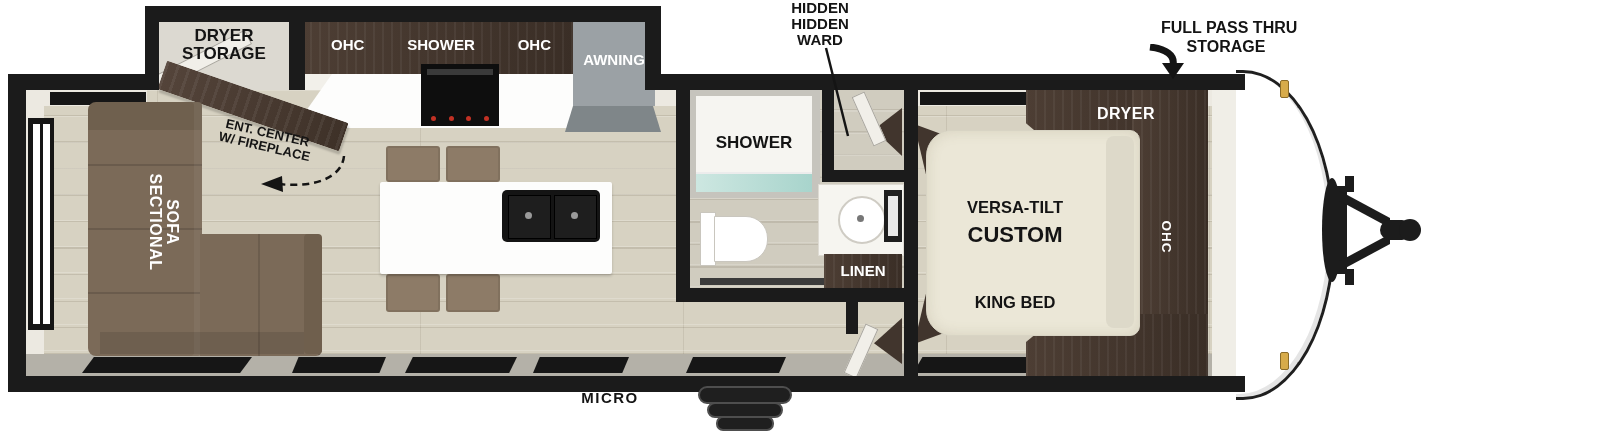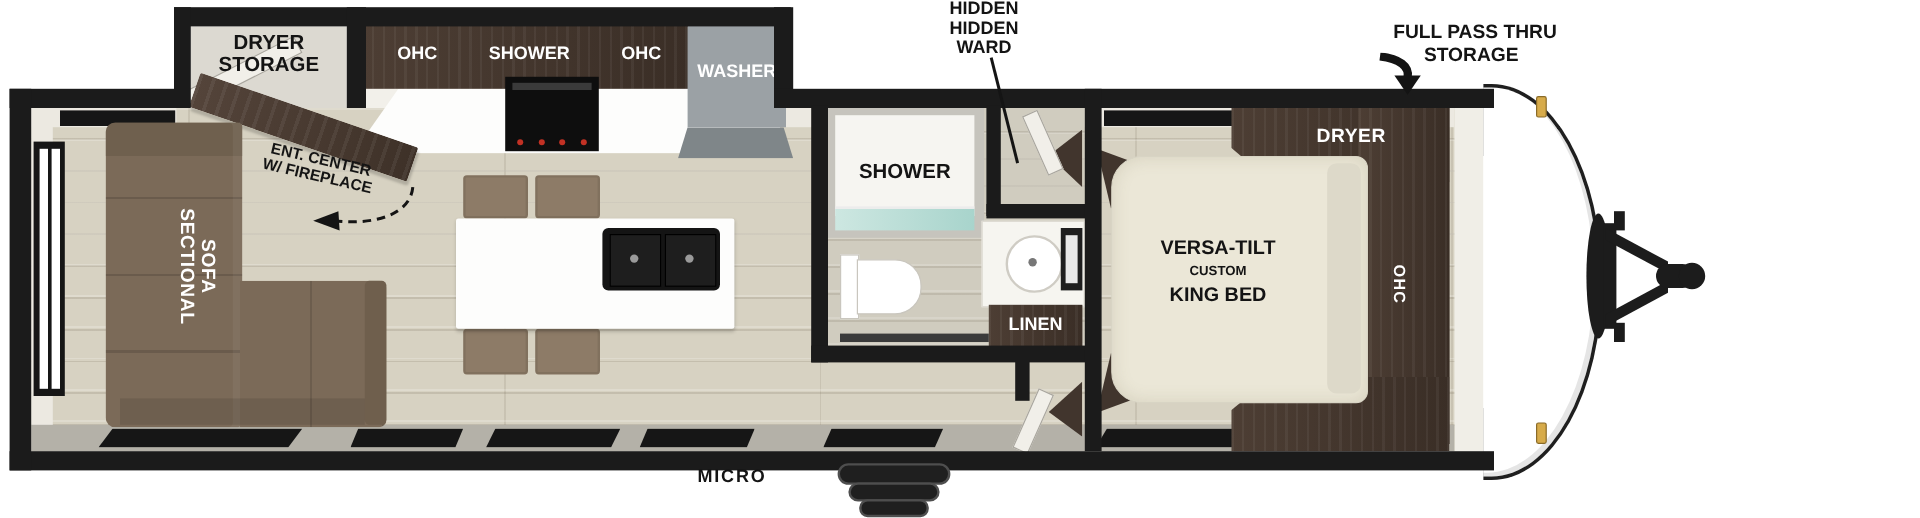--- a/index.html
+++ b/index.html
@@ -88,21 +88,21 @@
     <div class="abs" style="left:4px;top:50px;width:70px;height:8px;display:flex;justify-content:space-around;align-items:center;">
       <span style="width:5px;height:5px;border-radius:50%;background:#c23124;"></span>
       <span style="width:5px;height:5px;border-radius:50%;background:#c23124;"></span>
       <span style="width:5px;height:5px;border-radius:50%;background:#c23124;"></span>
       <span style="width:5px;height:5px;border-radius:50%;background:#c23124;"></span>
     </div>
   </div>
 
   <div class="abs" style="left:573px;top:20px;width:82px;height:86px;background:#9ba1a5;border-radius:3px 3px 0 0;"></div>
   <div class="abs" style="left:565px;top:106px;width:96px;height:26px;background:#7f8689;clip-path:polygon(8px 0,calc(100% - 8px) 0,100% 100%,0 100%);"></div>
-  <div class="abs wlbl" style="left:573px;top:52px;width:82px;font-size:15px;">WASHER</div>
+  <div class="abs wlbl" style="left:573px;top:52px;width:82px;font-size:15px;">AWNING</div>
 
   <div class="abs" style="left:157px;top:91px;width:192px;height:30px;transform:rotate(19deg);border-radius:2px;
               background:linear-gradient(90deg,#54443a,#3e3128);
               background-image:repeating-linear-gradient(90deg, rgba(255,255,255,.06) 0 3px, transparent 3px 11px),linear-gradient(90deg,#54443a,#3e3128);
               box-shadow:2px 3px 2px rgba(0,0,0,.18);"></div>
   <div class="abs lbl" style="left:196px;top:126px;width:140px;font-size:13px;transform:rotate(13deg);">
     <div>ENT. CENTER</div>
     <div>W/ FIREPLACE</div>
   </div>
   <svg class="abs" style="left:248px;top:150px;" width="104" height="50" viewBox="0 0 104 50">
@@ -178,22 +178,22 @@
   </div>
 
   <div class="abs wedge" style="left:914px;top:124px;width:34px;height:50px;clip-path:polygon(0 0,100% 25%,35% 100%);"></div>
   <div class="abs wedge" style="left:914px;top:294px;width:34px;height:50px;clip-path:polygon(35% 0,100% 75%,0 100%);"></div>
 
   <div class="abs" style="left:926px;top:130px;width:212px;height:204px;background:#ebe7d7;border:1px solid #d8d4c4;
               border-radius:26px 10px 10px 26px;box-shadow:inset 0 0 14px rgba(120,110,80,.18);"></div>
   <div class="abs" style="left:1106px;top:136px;width:28px;height:192px;background:#ddd9c9;border-radius:8px;"></div>
   <div class="abs" style="left:933px;top:196px;width:164px;display:flex;flex-direction:column;align-items:center;">
     <span class="lbl" style="font-size:16.5px;line-height:1.42;">VERSA-TILT</span>
-    <span class="lbl" style="font-size:11px;line-height:1.42;">CUSTOM</span>
-    <span class="lbl" style="font-size:16.5px;line-height:1.42;">KING BED</span>
+    <span class="lbl" style="font-size:22px;line-height:1.42;">CUSTOM</span>
+    <span class="lbl" style="font-size:16.5px;line-height:1.42;margin-top:40px;">KING BED</span>
   </div>
 
   <div class="abs wall" style="left:8px;top:74px;width:137px;height:16px;"></div>
   <div class="abs wall" style="left:145px;top:6px;width:514px;height:16px;"></div>
   <div class="abs wall" style="left:145px;top:6px;width:14px;height:84px;"></div>
   <div class="abs wall" style="left:645px;top:6px;width:16px;height:84px;"></div>
   <div class="abs wall" style="left:289px;top:6px;width:16px;height:84px;"></div>
   <div class="abs wall" style="left:645px;top:74px;width:600px;height:16px;"></div>
   <div class="abs wall" style="left:8px;top:376px;width:1237px;height:16px;"></div>
   <div class="abs wall" style="left:8px;top:74px;width:18px;height:318px;"></div>

